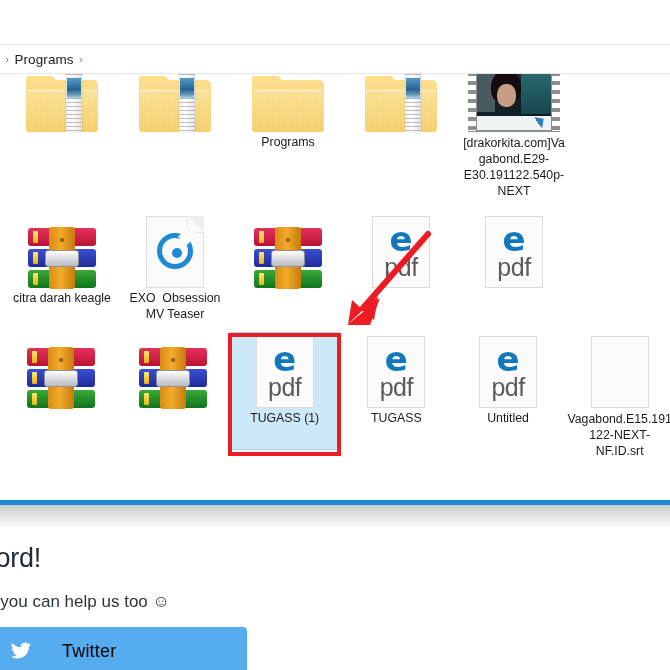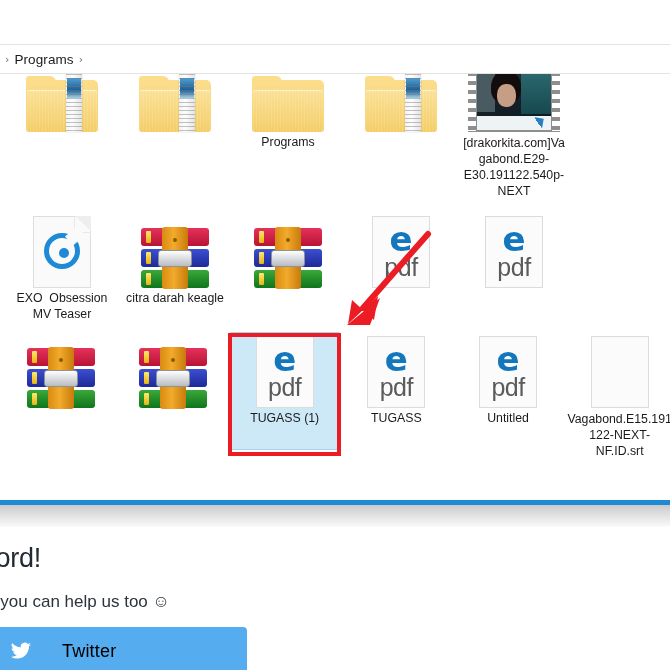--- a/index.html
+++ b/index.html
@@ -293,44 +293,44 @@
             </div>
           </div>
           <div class="lbl" style="line-height:16px;">[drakorkita.com]Vagabond.E29-E30.191122.540p-NEXT</div>
         </div>
       </div>
 
       <div class="row" style="top:138px;left:6px;">
 
         <div class="cell">
           <div class="icon-wrap">
-            <div class="doc">
-                <div class="pg"></div>
-                <div class="fold2"></div>
-              <div class="disc"></div>
-                <div class="disc-cut"></div>
-              </div>
-          </div>
-          <div class="lbl">EXO  Obsession MV Teaser</div>
-        </div>
-
-        <div class="cell">
-          <div class="icon-wrap">
             <div class="rar">
                 <div class="bk b1"></div>
                 <div class="bk b2"></div>
                 <div class="bk b3"></div>
                 <div class="belt"></div>
                 <div class="pin"></div>
                 <div class="buck"></div>
               </div>
           </div>
           <div class="lbl">citra darah keagle</div>
         </div>
 
+        <div class="cell">
+          <div class="icon-wrap">
+            <div class="doc">
+                <div class="pg"></div>
+                <div class="fold2"></div>
+              <div class="disc"></div>
+                <div class="disc-cut"></div>
+              </div>
+          </div>
+          <div class="lbl">EXO  Obsession MV Teaser</div>
+        </div>
+
 
         <div class="cell">
           <div class="icon-wrap">
             <div class="rar">
                 <div class="bk b1"></div>
                 <div class="bk b2"></div>
                 <div class="bk b3"></div>
                 <div class="belt"></div>
                 <div class="pin"></div>
                 <div class="buck"></div>

